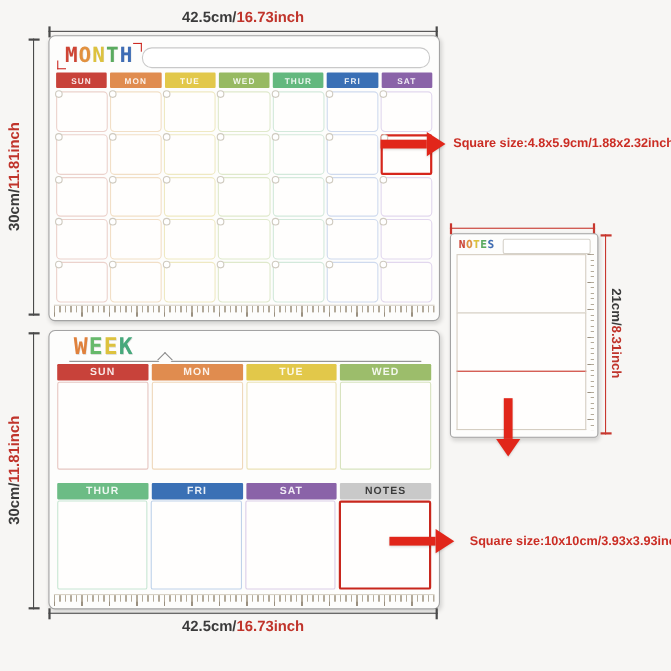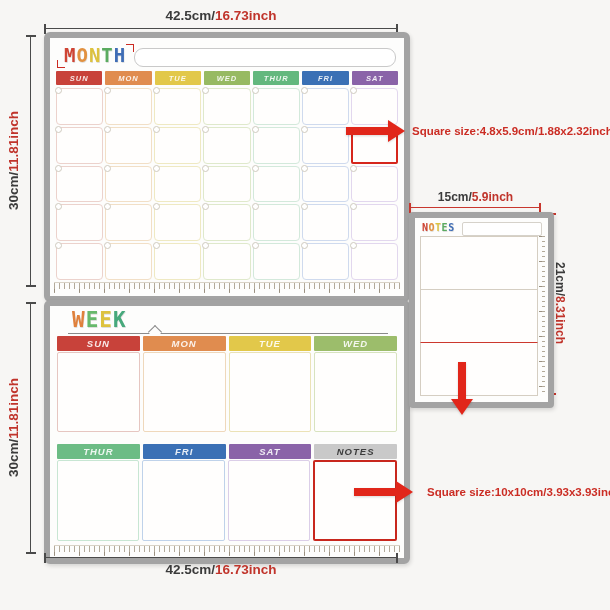--- a/index.html
+++ b/index.html
@@ -1,18 +1,18 @@
 <!DOCTYPE html>
 <html><head>
 <meta charset="utf-8">
 <style>
   html,body{margin:0;padding:0;background:#f6f5f3;}
   #canvas{position:relative;width:610px;height:610px;background:#f7f6f4;overflow:hidden;
           font-family:"Liberation Sans", sans-serif;}
-  .board{position:absolute;background:#fdfdfc;border:6px solid #a3a3a3;border-radius:6px;
+  .board{position:absolute;background:#fdfdfc;border:1px solid #a3a3a3;border-radius:6px;
          box-shadow:1px 2px 4px rgba(0,0,0,0.14);}
   
   .dim-h{position:absolute;height:0;border-top:1.6px solid #4a4a4a;}
   .dim-h::before,.dim-h::after{content:"";position:absolute;top:-5px;width:1.6px;height:10px;background:#4a4a4a;}
   .dim-h::before{left:0;} .dim-h::after{right:0;}
   .dim-v{position:absolute;width:0;border-left:1.6px solid #4a4a4a;}
   .dim-v::before,.dim-v::after{content:"";position:absolute;left:-5px;height:1.6px;width:10px;background:#4a4a4a;}
   .dim-v::before{top:0;} .dim-v::after{bottom:0;}
   .dim-red{border-color:#c8372e;}
   .dim-red::before,.dim-red::after{background:#c8372e;}
@@ -32,21 +32,21 @@
   
   .pix-title{font-family:"DejaVu Sans Mono", monospace;font-weight:bold;letter-spacing:1px;line-height:1;
              text-shadow:0.5px 0.5px 0 rgba(0,0,0,0.12);}
   .bracket{position:absolute;width:7px;height:7px;}
   .bracket.bl{border-left:1.5px solid #cc2a22;border-bottom:1.5px solid #cc2a22;}
   .bracket.tr{border-right:1.5px solid #cc2a22;border-top:1.5px solid #cc2a22;}
   
   #month-pill{position:absolute;left:84px;top:10px;width:260px;height:17px;border:1px solid #c9c9c9;border-radius:9px;background:#fff;}
   .hdr-row{position:absolute;display:flex;gap:3px;}
   .hdr{flex:1;display:flex;align-items:center;justify-content:center;border-radius:1px;
-       color:rgba(255,255,255,0.88);font-weight:bold;letter-spacing:1px;font-style:italic;}
+       color:rgba(255,255,255,0.88);font-weight:bold;letter-spacing:1px;}
   .hdr.dark-text{color:#3c3c3c;}
   #month-headers{left:6px;top:33px;width:342px;height:14px;font-size:7.5px;}
   #month-grid{position:absolute;left:6px;top:50px;width:342px;height:192px;display:grid;
               grid-template-columns:repeat(7,1fr);grid-template-rows:repeat(5,1fr);gap:2px;}
   .mcell{border:1px solid #e5ddd2;border-radius:4px;background:#fffefd;position:relative;}
   .mcell::before{content:"";position:absolute;left:-2px;top:-2px;width:5px;height:5px;border:1px solid #cfcabf;border-radius:50%;background:#fff;}
   .mcell.hl{border:2px solid #d6261c;border-radius:2px;}
   .ruler-h{position:absolute;height:11px;border-top:1px solid #d8d2c6;
     background-image:repeating-linear-gradient(to right,#b3aa9a 0 1px,transparent 1px 5px),
                      repeating-linear-gradient(to right,#9a9080 0 1px,transparent 1px 25px);
@@ -214,23 +214,20 @@
   <div class="dim-label" style="left:44px;top:562px;width:354px;">
     <span>42.5cm/</span><span class="inch">16.73inch</span>
   </div>
 
   <div class="arrow-right" style="left:354px;top:481px;">
     <div class="shaft" style="width:42px;"></div>
     <div class="head"></div>
   </div>
   <div class="annot" style="left:427px;top:486px;">Square size:10x10cm/3.93x3.93inch</div>
 
-  <div class="dim-label small" style="left:409px;top:190px;width:133px;">
-    <span>15cm/</span><span class="inch">5.9inch</span>
-  </div>
   <div class="dim-h dim-red" style="left:409px;top:207px;width:132px;"></div>
   <div class="dim-v dim-red" style="left:550px;top:213px;height:182px;"></div>
   <div class="dim-label small rot-cw" style="left:500px;top:296px;width:120px;">
     <span>21cm/</span><span class="inch">8.31inch</span>
   </div>
 
   <div class="board" style="left:409px;top:212px;width:133px;height:184px;border-radius:4px;">
     <div class="pix-title" id="notes-title" style="position:absolute;left:7px;top:5px;font-size:10px;letter-spacing:0.5px;"><span style="color: rgb(207, 68, 52);">N</span><span style="color: rgb(226, 145, 63);">O</span><span style="color: rgb(221, 194, 62);">T</span><span style="color: rgb(90, 171, 95);">E</span><span style="color: rgb(63, 109, 181);">S</span></div>
     <div id="notes-titlebox"></div>
     <div id="notes-sections">

